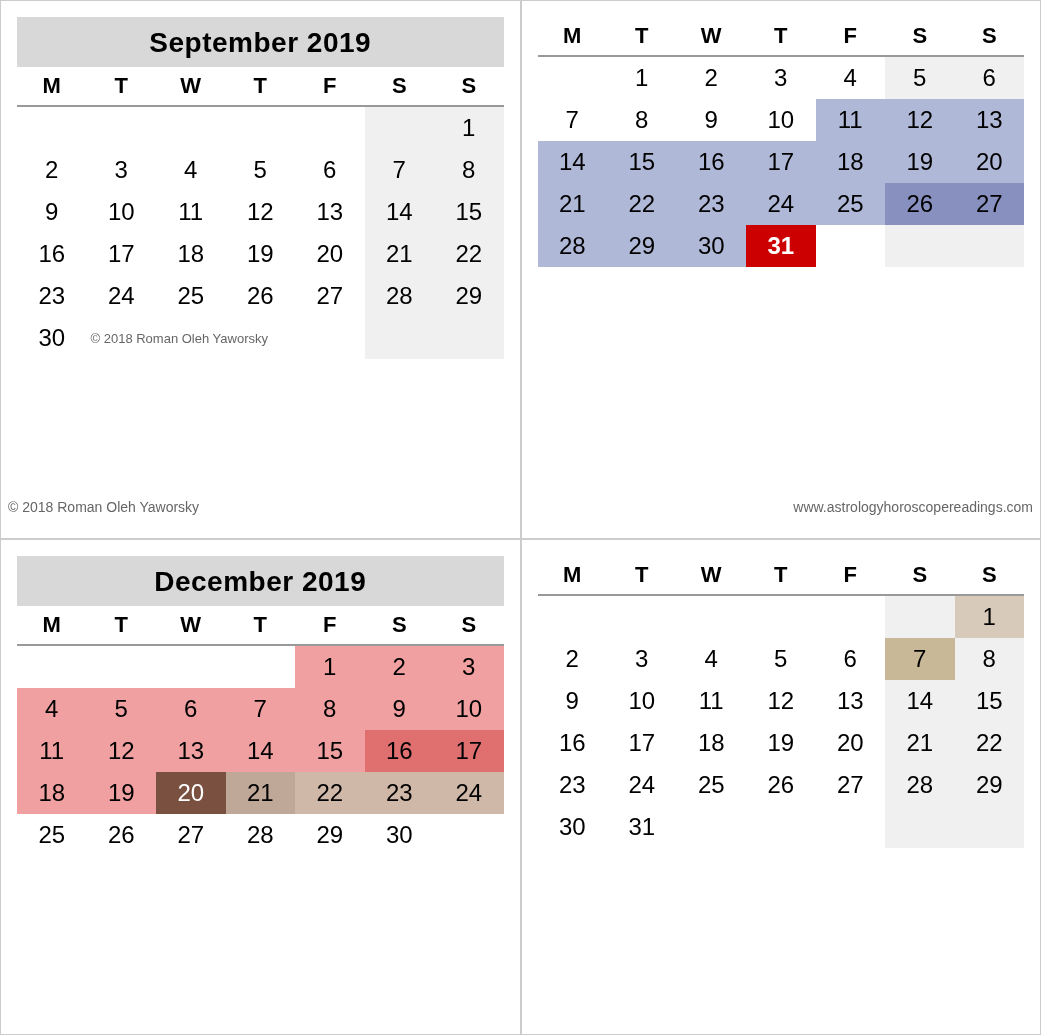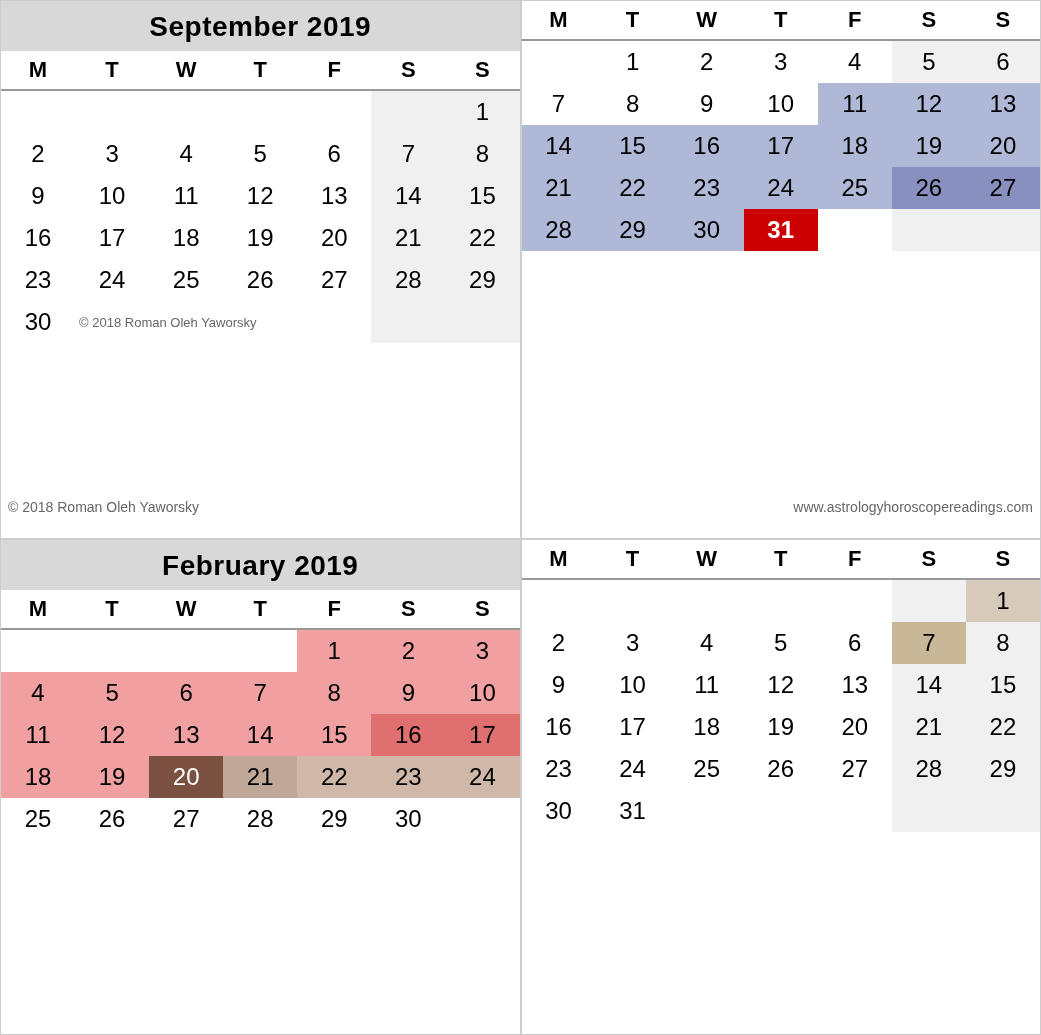--- a/index.html
+++ b/index.html
@@ -8,21 +8,21 @@
       height: 1035px;
       background: #fff;
       font-family: Arial, sans-serif;
       display: grid;
       grid-template-columns: 1fr 1fr;
       grid-template-rows: auto auto;
     }
 
     .calendar-block {
       border: 1px solid #ccc;
-      padding: 0;
+      padding: 16px;
       background: #fff;
     }
 
     .cal-header {
       background: #d8d8d8;
       text-align: center;
       font-size: 28px;
       font-weight: bold;
       padding: 10px 0 8px 0;
       letter-spacing: 0.5px;
@@ -222,21 +222,21 @@
         <td class="oct-31">31</td>
         <td></td>
         <td class="weekend-col"></td>
         <td class="weekend-col"></td>
       </tr>
     </tbody>
   </table>
 </div>
 
 <div class="calendar-block">
-  <div class="cal-header">February 2019</div>
+  <div class="cal-header">December 2019</div>
   <table class="cal-grid">
     <thead>
       <tr>
         <th>M</th>
         <th>T</th>
         <th>W</th>
         <th>T</th>
         <th>F</th>
         <th>S</th>
         <th>S</th>

